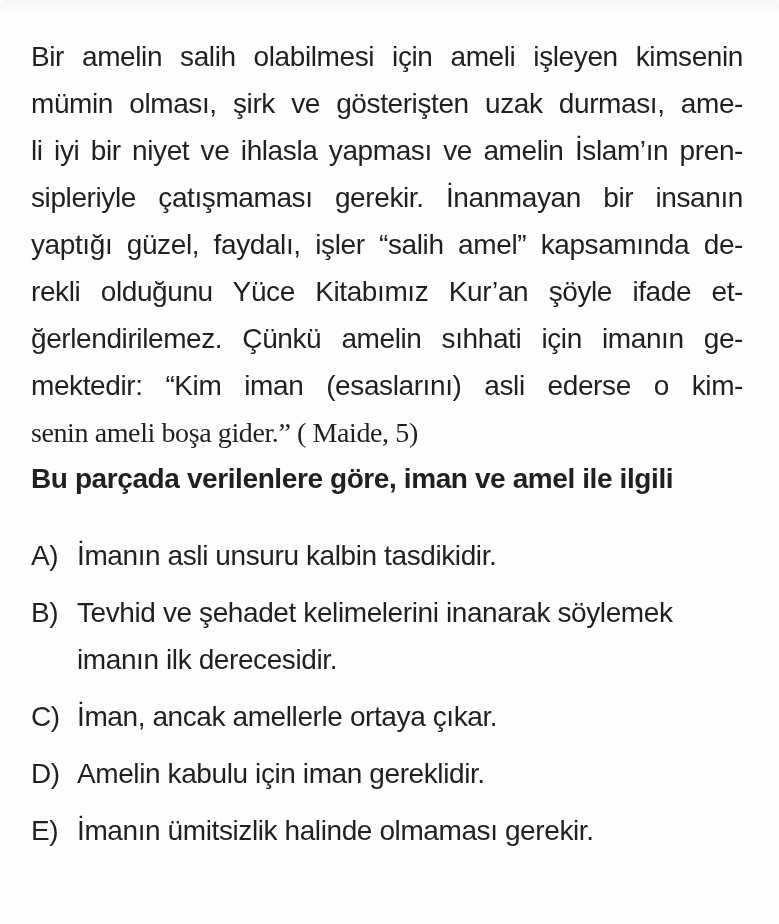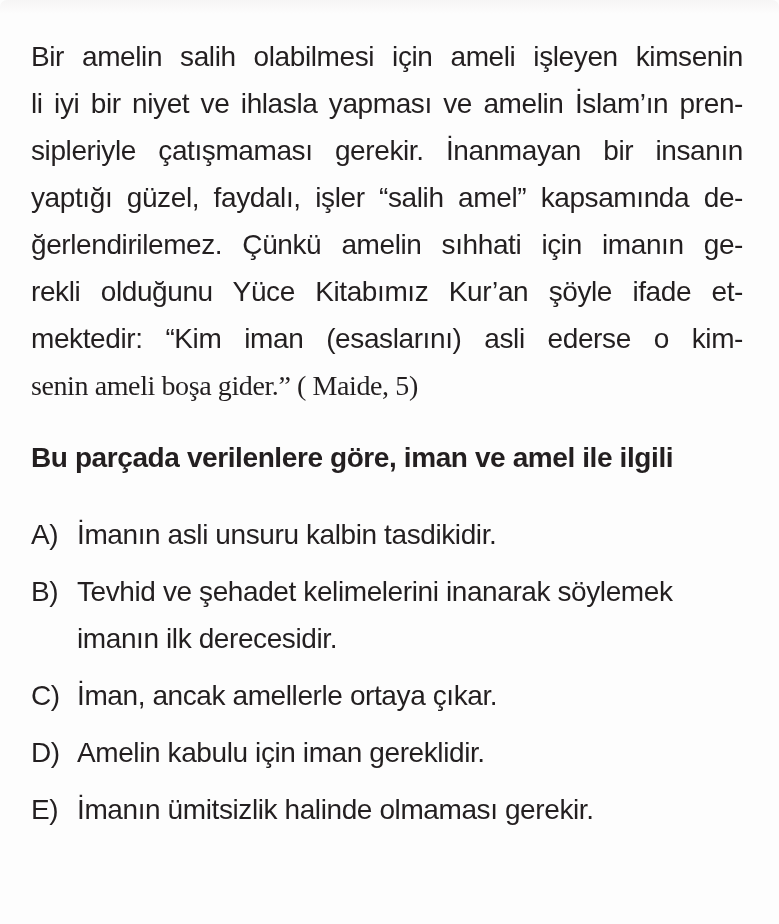--- a/index.html
+++ b/index.html
@@ -32,21 +32,20 @@
     text-align: justify;
     text-align-last: justify;
     white-space: normal;
   }
   .pline.pline-last {
     text-align-last: left;
     font-family: Liberation Serif, serif;
   }
   
   .question {
-    margin-top: 26px;
     font-size: 28px;
     font-weight: bold;
     line-height: 46px;
     letter-spacing: -0.4px;
   }
   
   .options {
     margin-top: 30px;
   }
   .option {
@@ -65,25 +64,26 @@
     flex: 1 1 auto;
   }
 </style>
 </head>
 <body>
 
 <div class="page">
 
   <div class="passage">
     <div class="pline">Bir amelin salih olabilmesi için ameli işleyen kimsenin</div>
+    <div class="pline">mümin olması, şirk ve gösterişten uzak durması, ame-</div>
     <div class="pline">li iyi bir niyet ve ihlasla yapması ve amelin İslam’ın pren-</div>
     <div class="pline">sipleriyle çatışmaması gerekir. İnanmayan bir insanın</div>
     <div class="pline">yaptığı güzel, faydalı, işler “salih amel” kapsamında de-</div>
+    <div class="pline">rekli olduğunu Yüce Kitabımız Kur’an şöyle ifade et-</div>
     <div class="pline">ğerlendirilemez. Çünkü amelin sıhhati için imanın ge-</div>
-    <div class="pline">rekli olduğunu Yüce Kitabımız Kur’an şöyle ifade et-</div>
     <div class="pline">mektedir: “Kim iman (esaslarını) asli ederse o kim-</div>
     <div class="pline pline-last">senin ameli boşa gider.” ( Maide, 5)</div>
   </div>
 
   <div class="question">
     <div>Bu parçada verilenlere göre, iman ve amel ile ilgili</div>
   </div>
 
   <div class="options">
 

